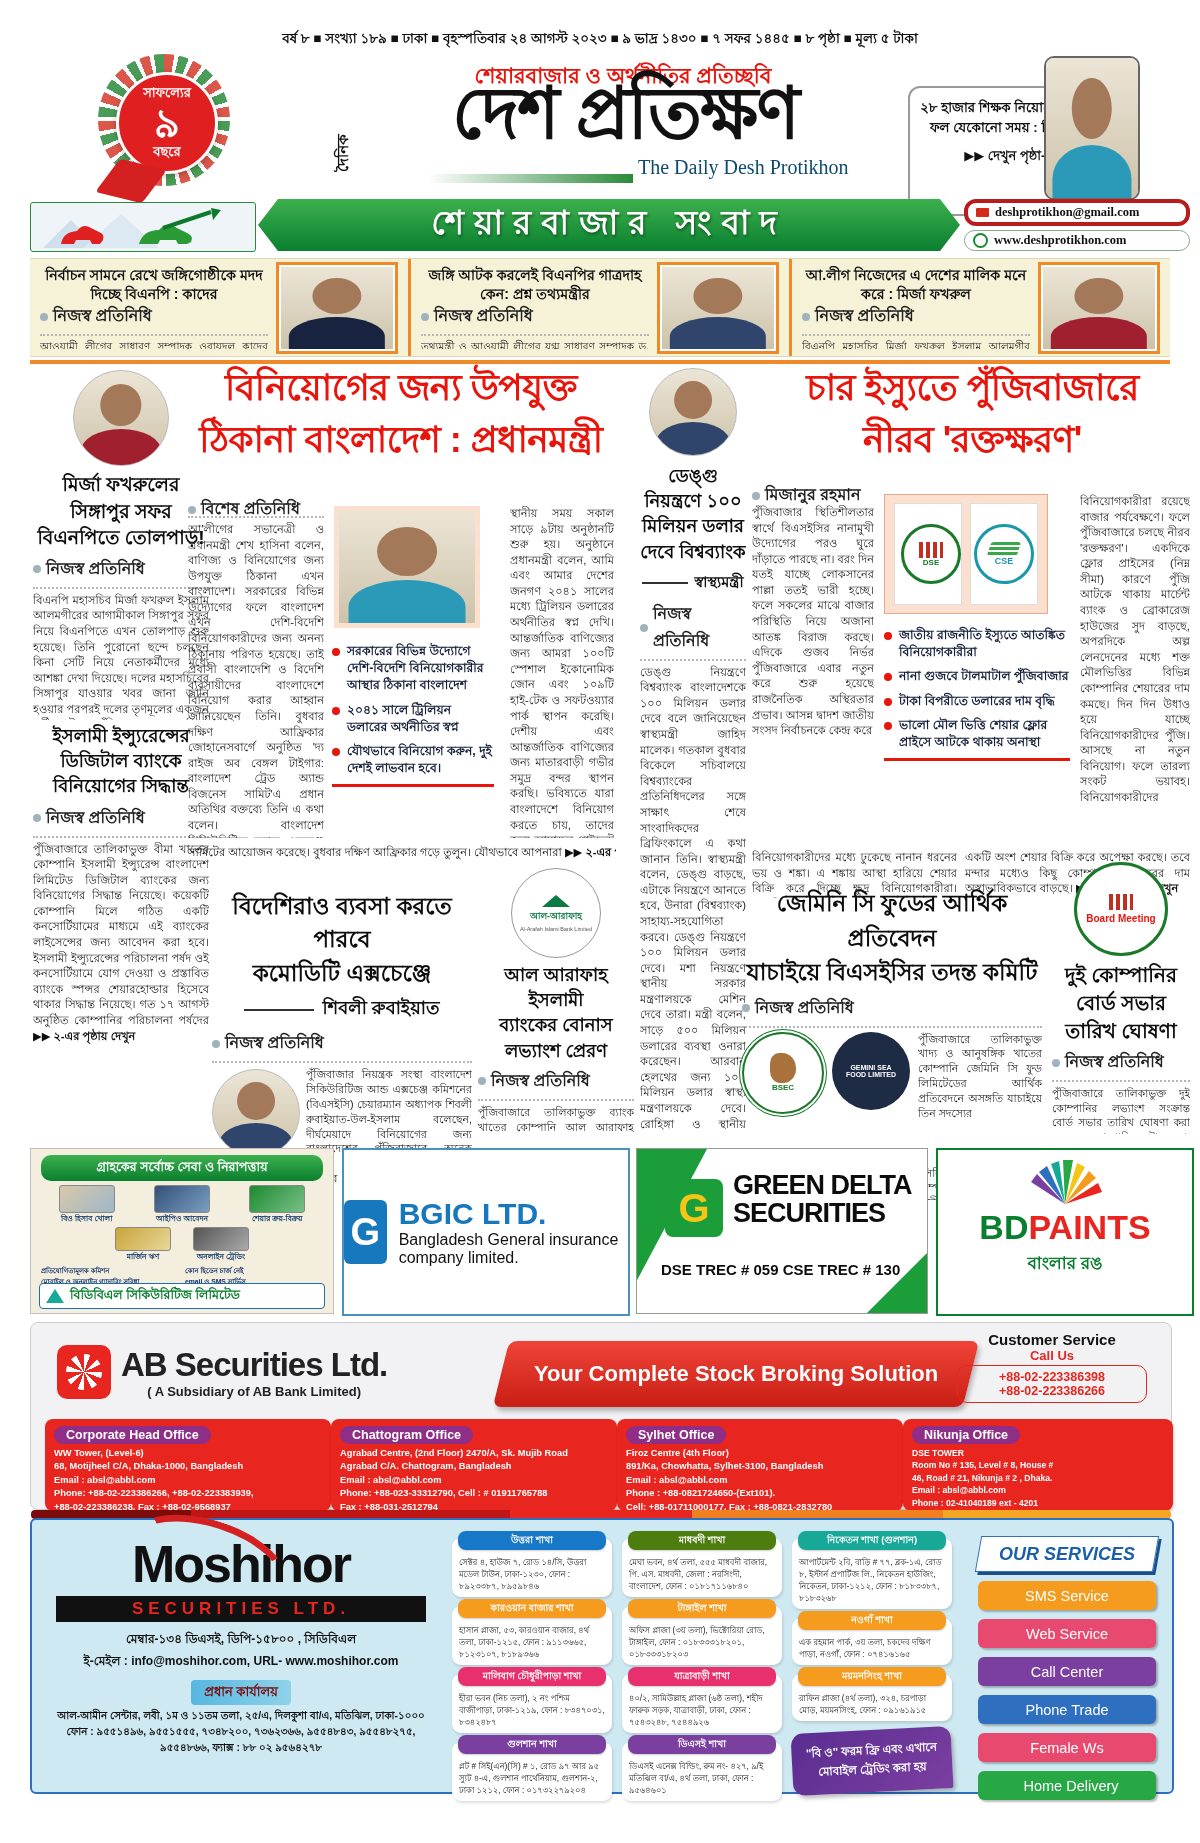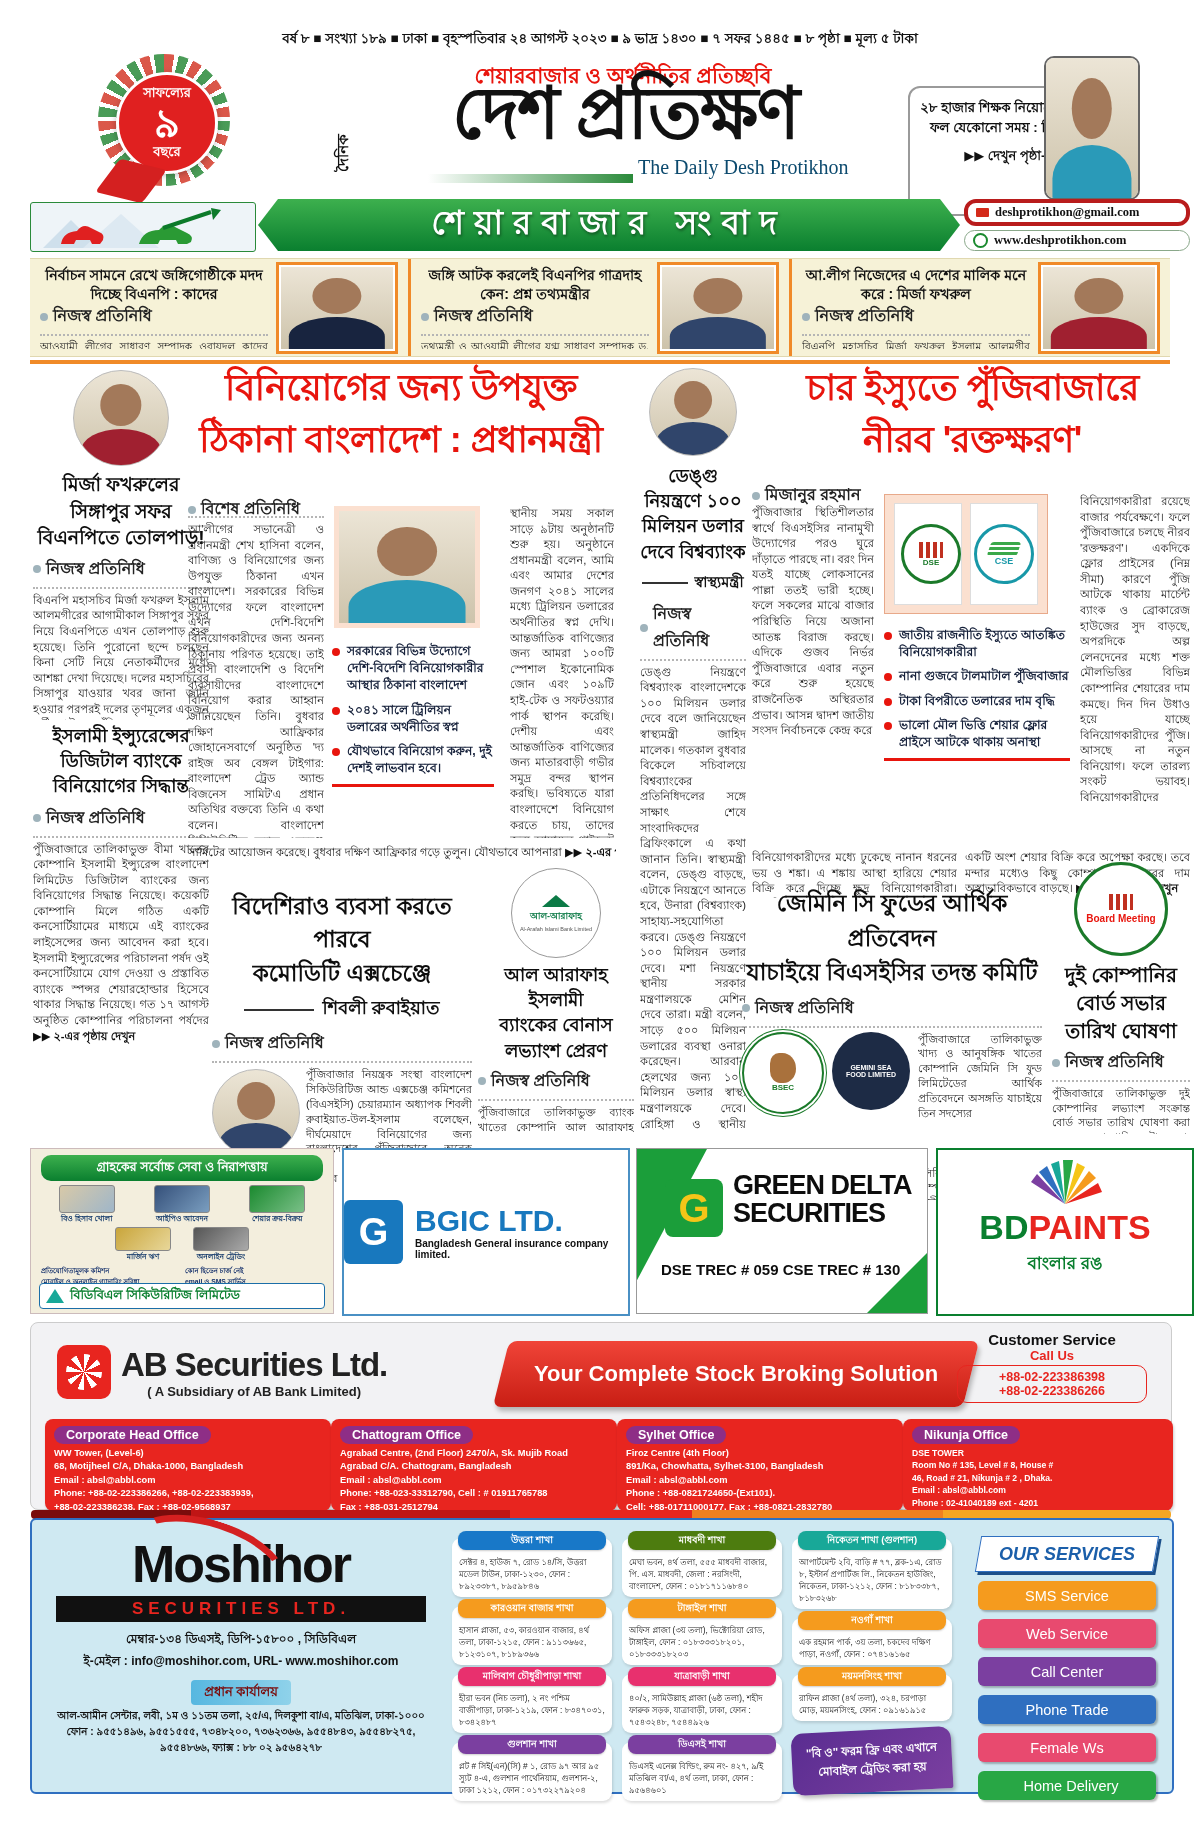--- a/index.html
+++ b/index.html
@@ -404,21 +404,21 @@
       <span style="font-size:12.5px;font-weight:900;color:#0a7f2f">বিডিবিএল সিকিউরিটিজ লিমিটেড</span>
     </div>
   </div>
 
   <div class="adbox" style="left:342px;width:284px;border:2px solid #4a90c4;display:flex;align-items:center;justify-content:center;gap:12px">
     <div style="width:64px;height:64px;background:#1878be;border-radius:6px;display:flex;align-items:center;justify-content:center">
       <span style="color:#fff;font-size:38px;font-weight:900">G</span>
     </div>
     <div>
       <div style="color:#1878be;font-size:30px;font-weight:900">BGIC LTD.</div>
-      <div style="font-size:10px;font-weight:bold;color:#111">Bangladesh General insurance company limited.</div>
+      <div style="font-size:16px;font-weight:normal;color:#111">Bangladesh General insurance company limited.</div>
     </div>
   </div>
 
   <div class="adbox" style="left:636px;width:290px;border:1px solid #999">
     <div style="position:absolute;left:0;top:0;width:70px;height:164px;background:#1b9e3a;clip-path:polygon(0 0,100% 0,0 80%)"></div>
     <div style="position:absolute;right:0;bottom:0;width:0;height:0;border-right:60px solid #1b9e3a;border-top:60px solid transparent"></div>
     <div style="position:absolute;left:28px;top:30px;width:58px;height:58px;background:#1b9e3a;border-radius:8px;display:flex;align-items:center;justify-content:center">
       <span style="color:#f5c518;font-size:40px;font-weight:900">G</span>
     </div>
     <div style="position:absolute;left:96px;top:22px;font-size:27px;font-weight:900;letter-spacing:-1px;line-height:1.05;color:#0d0d0d">

